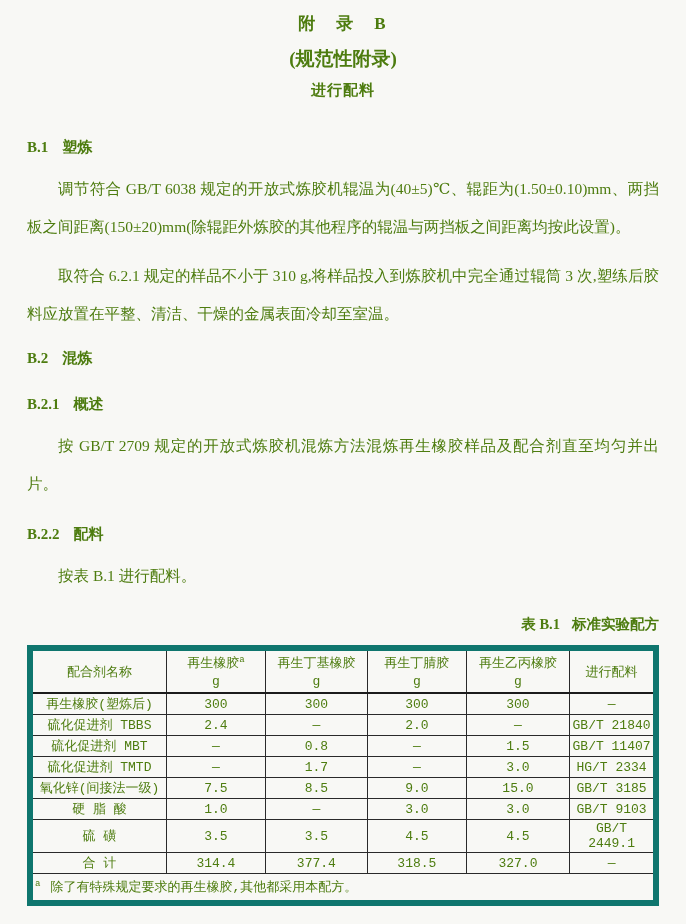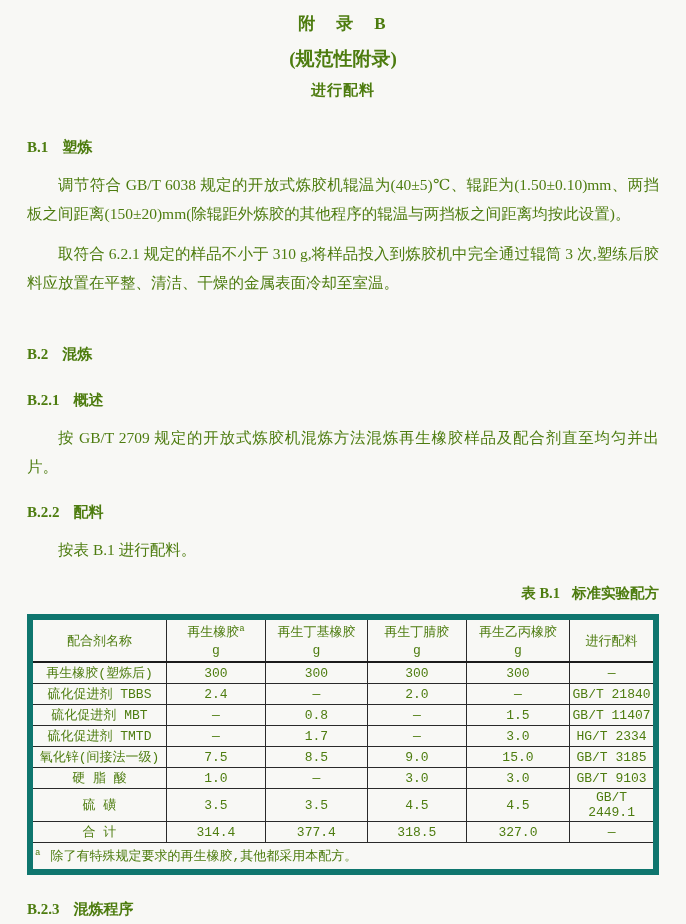--- a/index.html
+++ b/index.html
@@ -16,28 +16,28 @@
     overflow: hidden;
   }
   .title-block { text-align: center; padding-top: 4px; }
   .title-main { font-size: 17px; font-weight: bold; letter-spacing: 2px; }
   .title-sub { font-size: 19px; font-weight: bold; margin-top: 11px; }
   .title-name { font-size: 15px; font-weight: bold; margin-top: 9px; letter-spacing: 1px; }
 
   .sec-heading { font-size: 15px; font-weight: bold; }
   .sec-heading .sec-num { margin-right: 14px; text-align: right; }
   .h-b1 { margin-top: 38px; }
-  .h-b2 { margin-top: 48px; }
+  .h-b2 { margin-top: 16px; }
   .h-b21 { margin-top: 27px; }
   .h-b22 { margin-top: 22px; }
   .h-b23 { margin-top: 25px; }
 
   .para {
     font-size: 15.5px;
-    line-height: 29px;
+    line-height: 38px;
     text-indent: 2em;
     text-align: justify;
     margin-top: 13px;
   }
   .para-tight { margin-top: 11px; }
 
   .tbl-caption {
     text-align: right;
     font-size: 14.5px;
     font-weight: bold;

